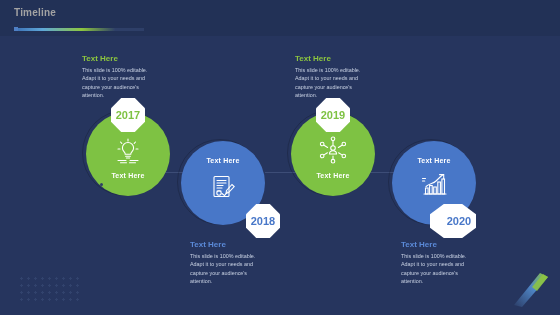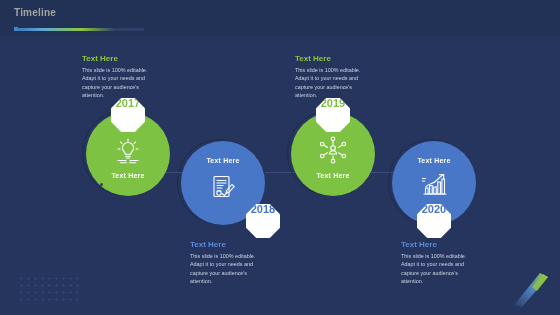--- a/index.html
+++ b/index.html
@@ -42,21 +42,21 @@
   }
   .disc{
     position:absolute;border-radius:50%;
   }
   .disc.green{background:#7ec243;}
   .disc.blue{background:#4877c8;}
 
   .badge{
     position:absolute;width:34px;height:34px;background:#ffffff;
     clip-path:polygon(30% 0,70% 0,100% 30%,100% 70%,70% 100%,30% 100%,0 70%,0 30%);
-    display:flex;align-items:flex-start;justify-content:center;
+    display:flex;align-items:center;justify-content:center;
   }
   .badge span{font-size:11px;font-weight:bold;line-height:1;}
   .badge.green-year span{color:#7ec243;}
   .badge.blue-year span{color:#4877c8;}
 
   .node-label{
     position:absolute;width:100%;text-align:center;
     font-size:7px;font-weight:bold;color:#ffffff;letter-spacing:.2px;
   }
   .node-icon{position:absolute;left:0;width:100%;display:flex;justify-content:center;}
@@ -168,21 +168,21 @@
         <rect x="6.5" y="16" width="2.6" height="6"></rect>
         <rect x="10.6" y="13.5" width="2.6" height="8.5"></rect>
         <rect x="14.7" y="15" width="2.6" height="7"></rect>
         <rect x="18.8" y="10" width="2.6" height="12"></rect>
         <rect x="22.9" y="7" width="2.6" height="15"></rect>
         <path d="M7 14.5C11 11 14 12 17 9s4.5-4.5 6.5-6"></path>
         <path d="M20.5 2.6h4.2v4.2"></path>
         <path d="M3.5 6.5h3M3.5 9h2.2"></path>
       </svg>
     </div>
-    <div class="badge blue-year" style="left:25px;top:63px;">
+    <div class="badge blue-year" style="left:38px;top:63px;padding-left:12px;">
       <span>2020</span>
     </div>
   </div>
 
   <div class="tblock" style="left:82px;top:55px;">
     <p class="th green">Text Here</p>
     <p class="tb">This slide is 100% editable. Adapt it to your needs and capture your audience's attention.</p>
   </div>
 
   <div class="tblock" style="left:295px;top:55px;">

